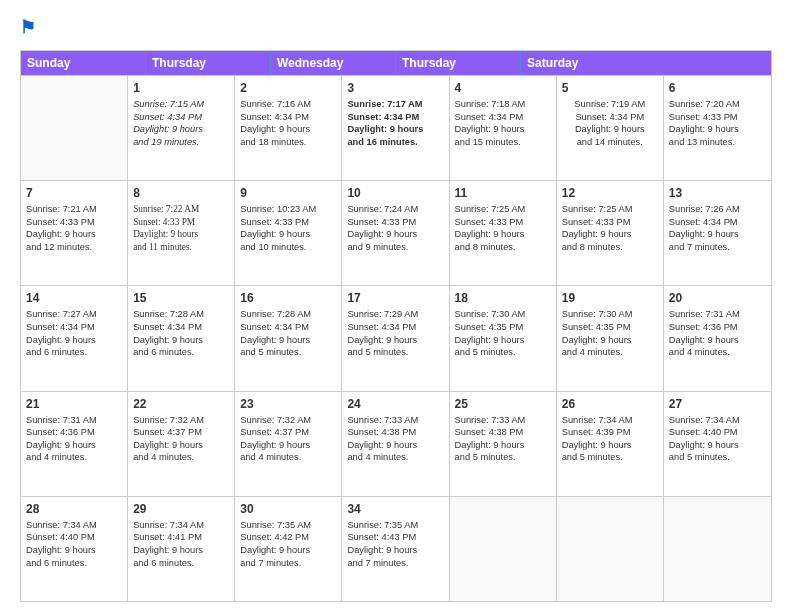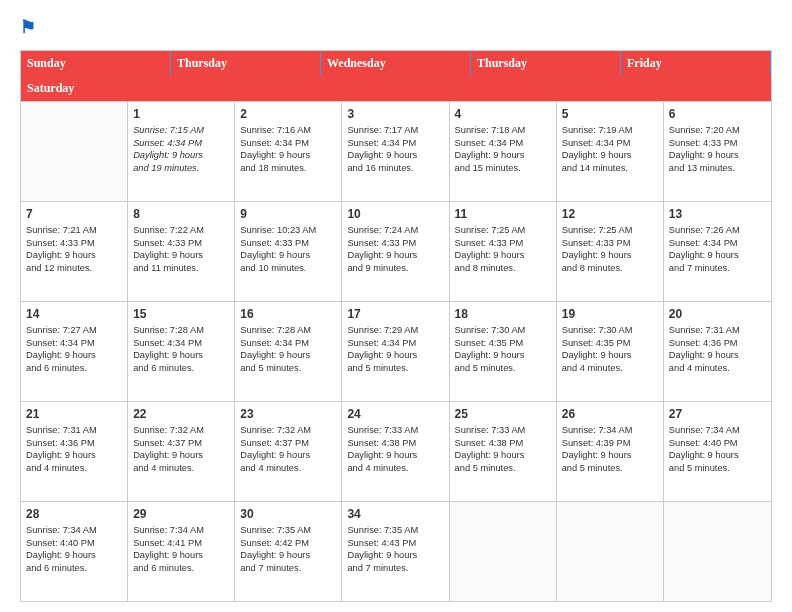--- a/index.html
+++ b/index.html
@@ -49,23 +49,22 @@
       margin-top: 2px;
     }
     .calendar {
       flex: 1;
       display: flex;
       flex-direction: column;
       border: 1px solid #ccc;
     }
     .cal-header-row {
       display: grid;
-      grid-template-columns: repeat(5, 1fr);
-      background: #ef4444;
-      font-family: Liberation Serif, serif;
+      grid-template-columns: repeat(6, 1fr);
+      background: #8b5cf6;
     }
     .cal-header-cell {
       color: #fff;
       font-size: 12px;
       font-weight: bold;
       padding: 5px 6px;
       text-align: left;
       border-right: 1px solid #4a90d9;
     }
     .cal-header-cell:last-child { border-right: none; }
@@ -122,21 +121,20 @@
       <div class="subtitle"></div>
     </div>
   </div>
 
   <div class="calendar">
     <div class="cal-header-row">
     <div class="cal-header-cell">Sunday</div>
         <div class="cal-header-cell">Thursday</div>
         <div class="cal-header-cell">Wednesday</div>
         <div class="cal-header-cell">Thursday</div>
-        <div class="cal-header-cell">Friday</div>
         <div class="cal-header-cell">Saturday</div>
       </div>
     <div class="cal-body">
     <div class="cal-week">
           <div class="cal-cell empty"></div>
           <div class="cal-cell">
             <span class="day-num">1</span>
             <div class="cell-text" style="white-space: pre-line; font-style: italic;">Sunrise: 7:15 AM
 Sunset: 4:34 PM
 Daylight: 9 hours
@@ -144,35 +142,35 @@
           </div>
           <div class="cal-cell">
             <span class="day-num">2</span>
             <div class="cell-text" style="white-space: pre-line;">Sunrise: 7:16 AM
 Sunset: 4:34 PM
 Daylight: 9 hours
 and 18 minutes.</div>
           </div>
           <div class="cal-cell">
             <span class="day-num">3</span>
-            <div class="cell-text" style="white-space: pre-line;">Sunrise: 7:17 AM
+            <div class="cell-text" style="white-space: pre-line; font-weight: bold;">Sunrise: 7:17 AM
 Sunset: 4:34 PM
 Daylight: 9 hours
 and 16 minutes.</div>
           </div>
           <div class="cal-cell">
             <span class="day-num">4</span>
             <div class="cell-text" style="white-space: pre-line;">Sunrise: 7:18 AM
 Sunset: 4:34 PM
 Daylight: 9 hours
 and 15 minutes.</div>
           </div>
           <div class="cal-cell">
             <span class="day-num">5</span>
-            <div class="cell-text" style="white-space: pre-line;">Sunrise: 7:19 AM
+            <div class="cell-text" style="white-space: pre-line; text-align: center;">Sunrise: 7:19 AM
 Sunset: 4:34 PM
 Daylight: 9 hours
 and 14 minutes.</div>
           </div>
           <div class="cal-cell">
             <span class="day-num">6</span>
             <div class="cell-text" style="white-space: pre-line;">Sunrise: 7:20 AM
 Sunset: 4:33 PM
 Daylight: 9 hours
 and 13 minutes.</div>
@@ -181,21 +179,21 @@
         <div class="cal-week">
           <div class="cal-cell">
             <span class="day-num">7</span>
             <div class="cell-text" style="white-space: pre-line;">Sunrise: 7:21 AM
 Sunset: 4:33 PM
 Daylight: 9 hours
 and 12 minutes.</div>
           </div>
           <div class="cal-cell">
             <span class="day-num">8</span>
-            <div class="cell-text" style="white-space: pre-line;">Sunrise: 7:22 AM
+            <div class="cell-text" style="white-space: pre-line; font-family: Liberation Serif, serif;">Sunrise: 7:22 AM
 Sunset: 4:33 PM
 Daylight: 9 hours
 and 11 minutes.</div>
           </div>
           <div class="cal-cell">
             <span class="day-num">9</span>
             <div class="cell-text" style="white-space: pre-line;">Sunrise: 10:23 AM
 Sunset: 4:33 PM
 Daylight: 9 hours
 and 10 minutes.</div>

